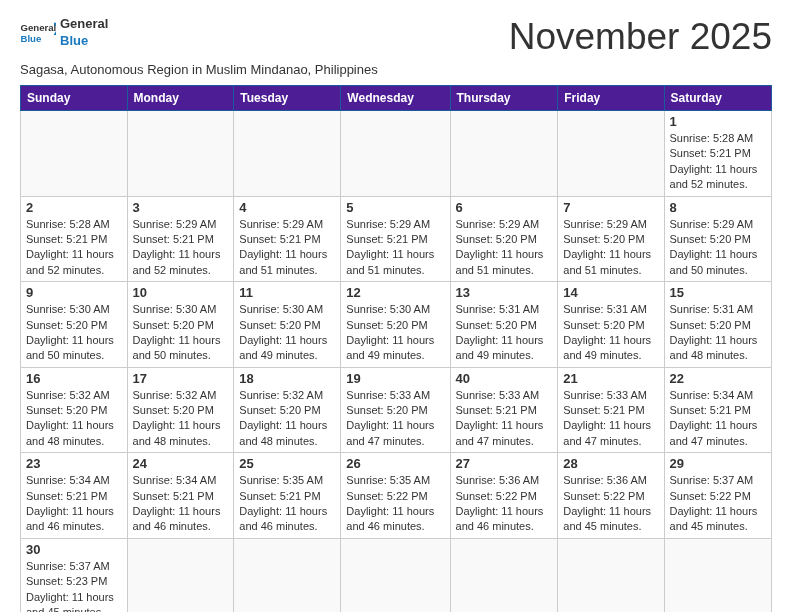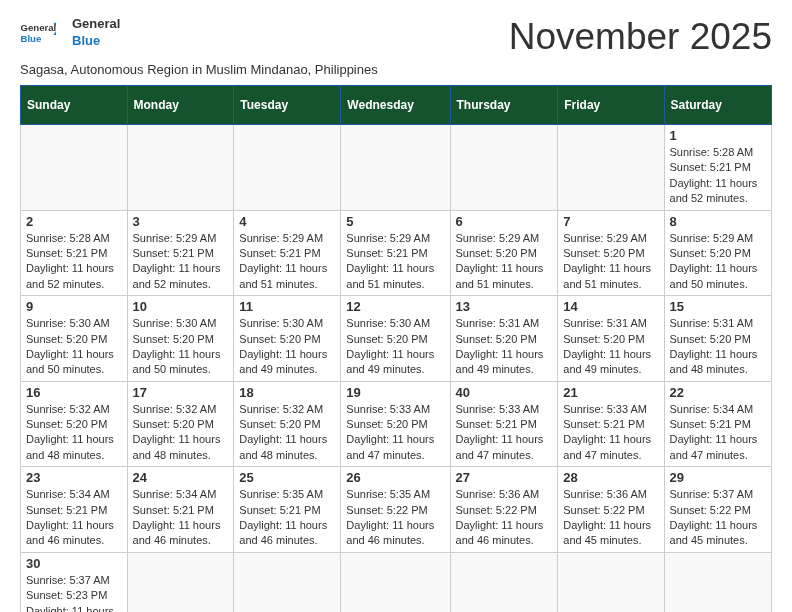--- a/index.html
+++ b/index.html
@@ -12,21 +12,21 @@
     }
     .header-area {
       display: flex;
       justify-content: space-between;
       align-items: flex-start;
       margin-bottom: 4px;
     }
     .logo {
       display: flex;
       align-items: center;
-      gap: 16px;
+      gap: 4px;
     }
     .logo-icon {
       width: 36px;
       height: 28px;
     }
     .month-title {
       font-size: 37px;
       font-weight: normal;
       color: #333;
       text-align: right;
@@ -36,26 +36,26 @@
       font-size: 13px;
       color: #333;
       margin-bottom: 8px;
     }
     .calendar {
       width: 100%;
       border-collapse: collapse;
       border: 1px solid #ccc;
     }
     .calendar th {
-      background: #14532d;
+      background: #4c1d95;
       color: #fff;
       font-size: 12px;
       font-weight: bold;
       text-align: left;
-      padding: 12px 6px;
+      padding: 5px 6px;
       border: 1px solid #1a5a9a;
     }
     .calendar td {
       border: 1px solid #ccc;
       vertical-align: top;
       padding: 3px 5px;
       width: 113px;
       min-height: 80px;
       font-size: 9.5px;
       color: #333;

